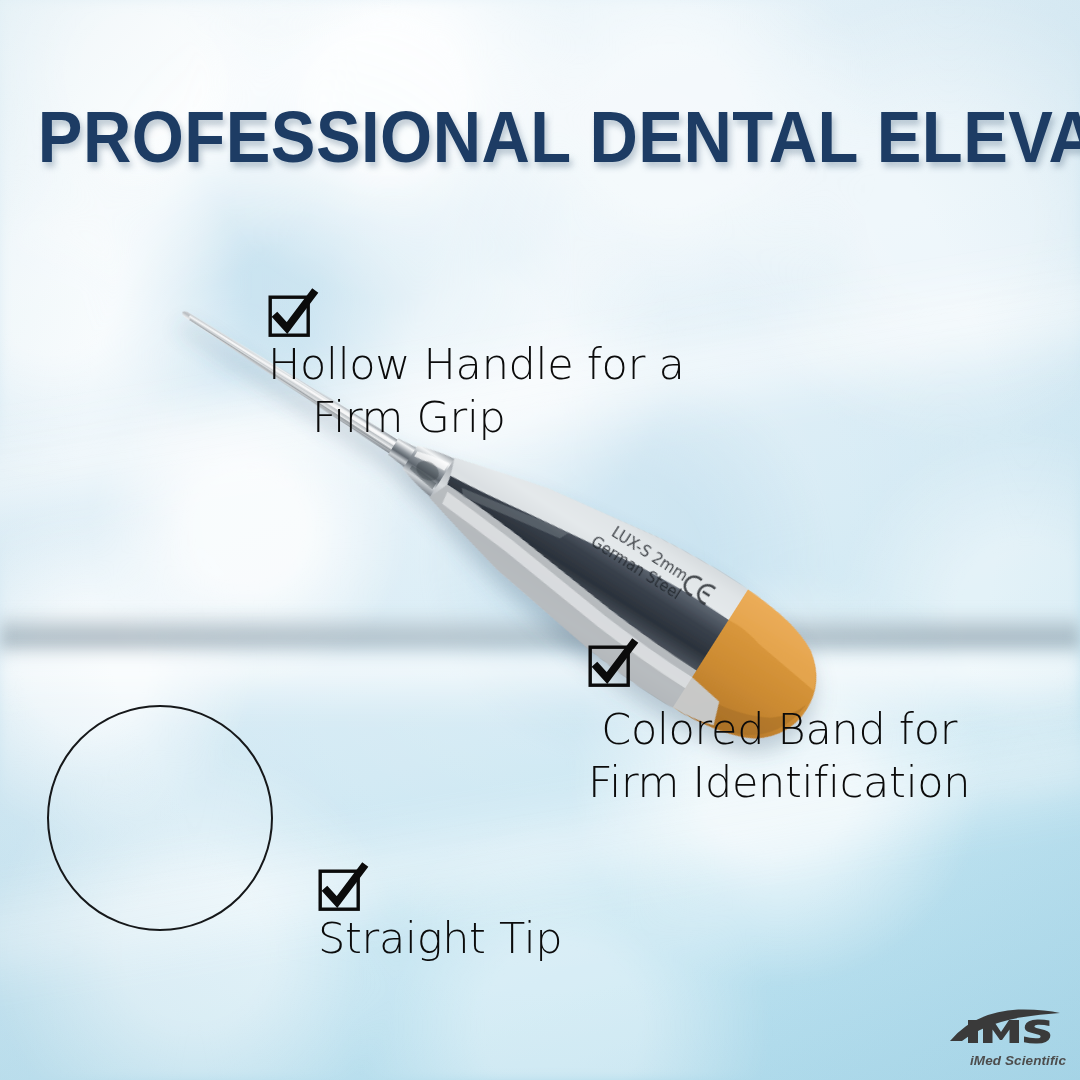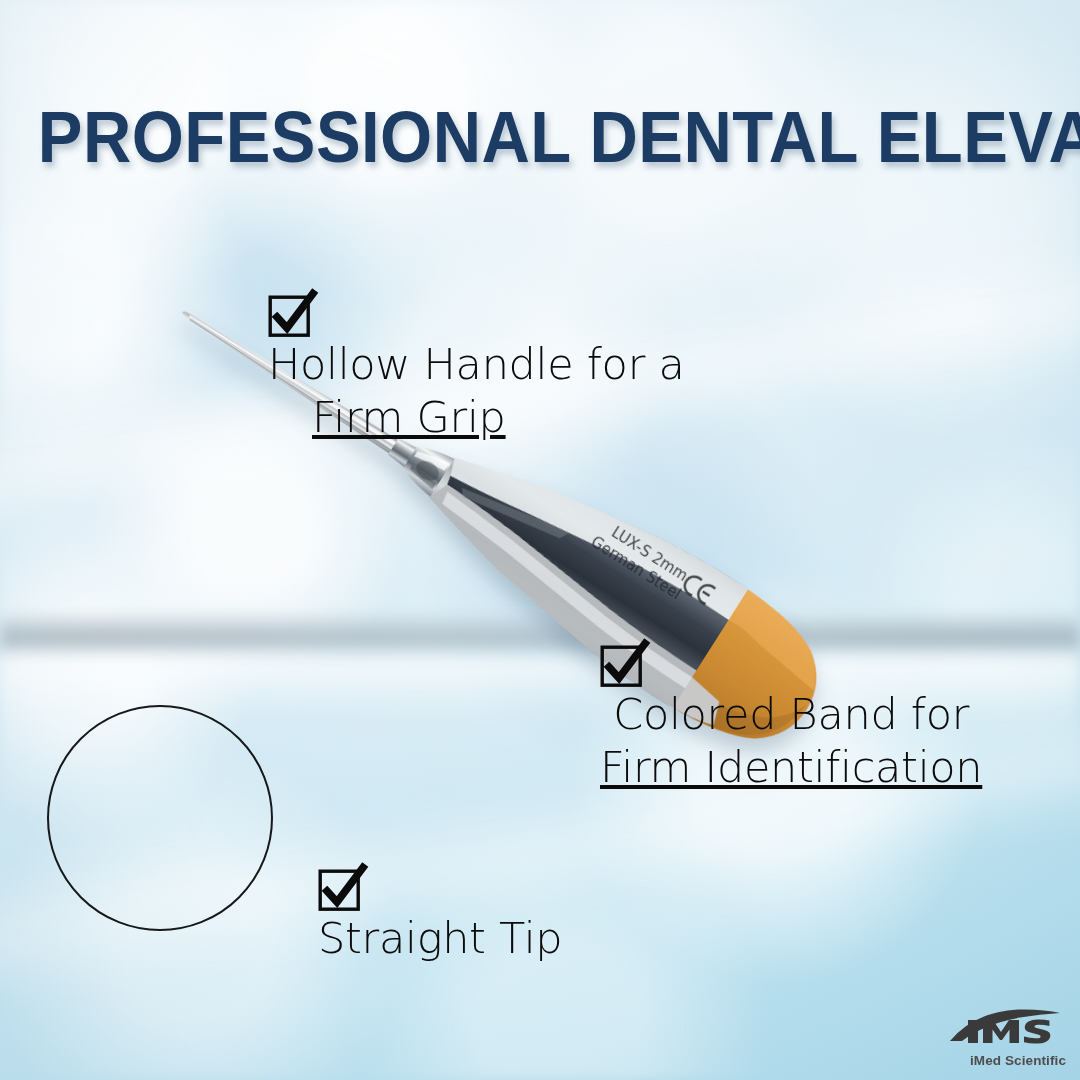--- a/index.html
+++ b/index.html
@@ -69,45 +69,45 @@
   .feature{position:absolute;display:flex;align-items:flex-start;flex-direction:column;}
   .chk{flex:0 0 auto;width:46px;height:46px;position:relative;margin-right:4px;}
   .chk svg{position:absolute;left:0;top:0;overflow:visible;}
   .ftext{
     font-family:"DejaVu Sans","Liberation Sans",sans-serif;
     font-weight:300;
     font-size:43px;line-height:53px;
     color:#0b0b0b;
     letter-spacing:-.3px;
   }
-  .ftext .l2{display:block;text-decoration:underline;}
+  .ftext .l2{display:block;}
 
   #feat-hollow{left:268px;top:292px;}
   #feat-hollow .ftext{text-align:left;}
   #feat-hollow .l2{padding-left:44px;}
 
-  #feat-band{left:600px;top:642px;}
+  #feat-band{left:588px;top:642px;gap:15px;}
   #feat-band .ftext{text-align:center;}
 
   #feat-tip{left:270px;top:866px;padding-left:48px;}
 
   
   .tip-circle{
     position:absolute;left:47px;top:705px;width:222px;height:222px;
     border:2px solid #16181a;border-radius:50%;
   }
 
   
   #tool{
     position:absolute;left:0;top:0;width:1080px;height:1080px;
     pointer-events:none;
   }
 
   
-  .logo{position:absolute;right:14px;bottom:12px;width:118px;height:60px;}
+  .logo{position:absolute;right:14px;bottom:12px;width:118px;height:60px;font-style:italic;}
   .logo .lmark{position:relative;height:34px;}
   .logo .lmark svg{position:absolute;right:0;top:0;}
   .logo .ltext{
     position:absolute;right:0;bottom:0;
     font-family:"Liberation Sans",sans-serif;
     font-weight:700;font-size:13.5px;color:#4d4d4d;
     letter-spacing:.1px;white-space:nowrap;
   }
 </style>
 </head>

